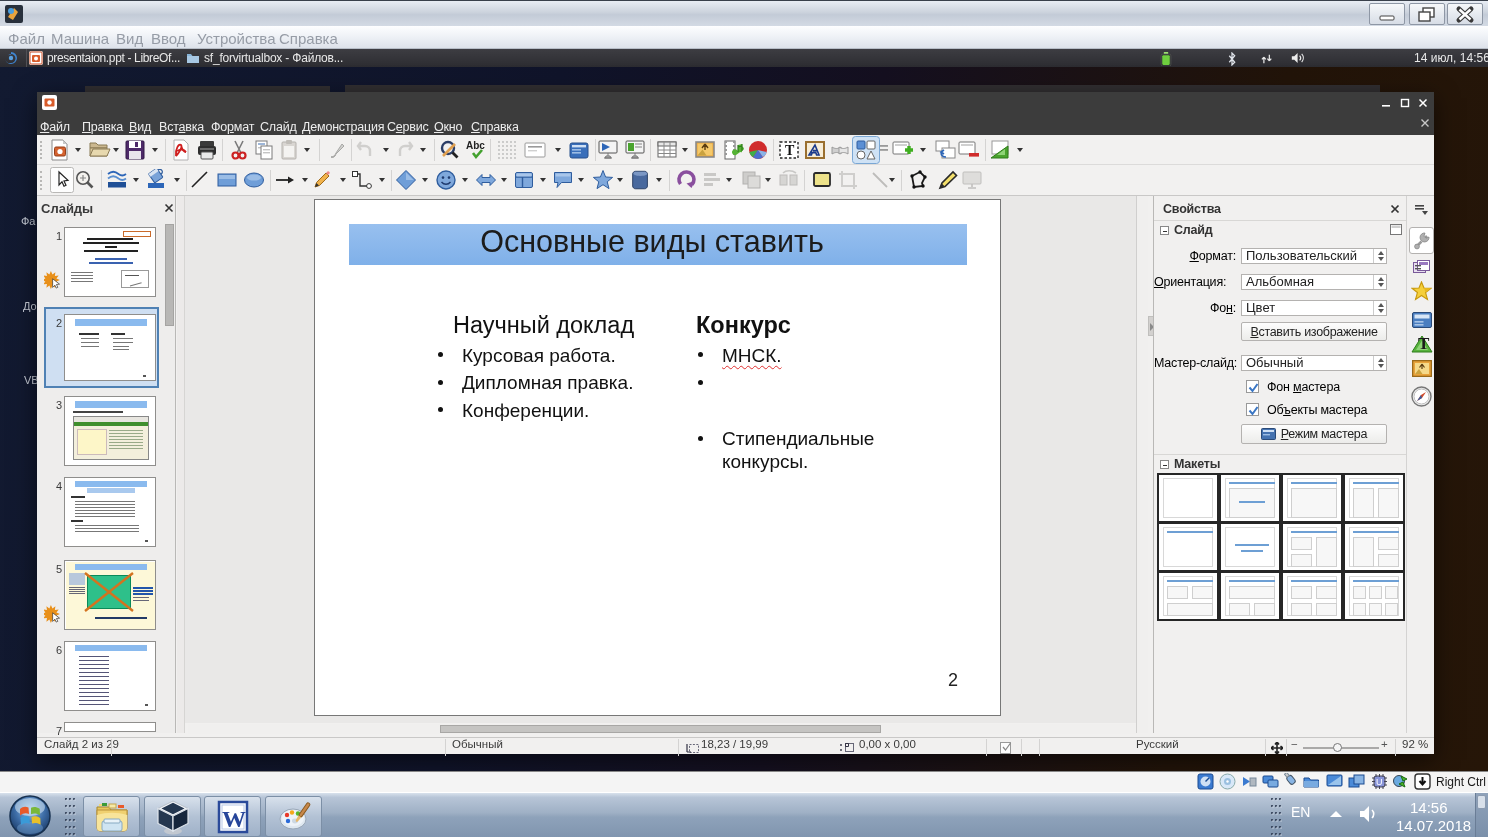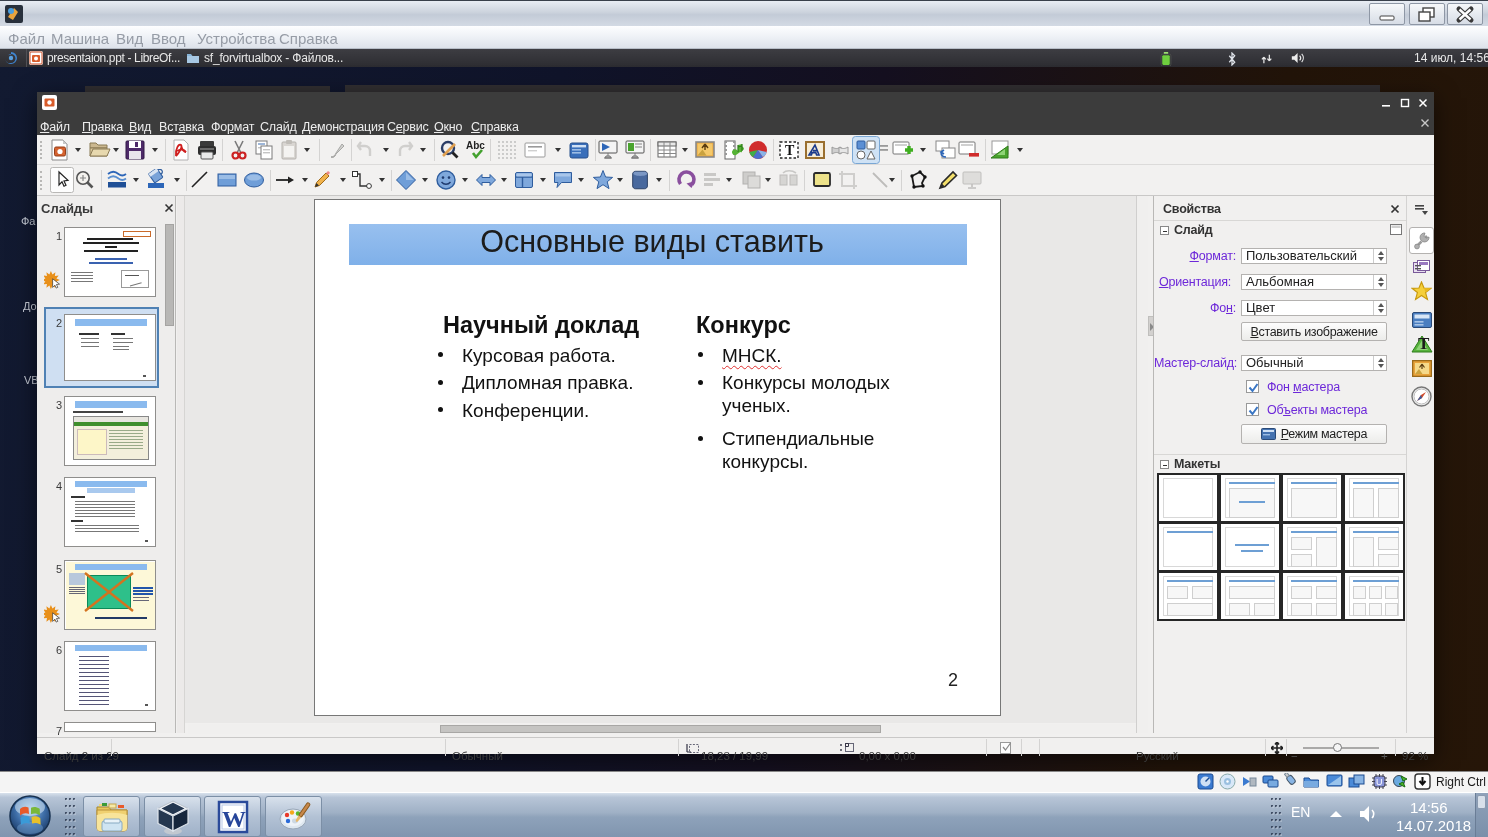--- a/index.html
+++ b/index.html
@@ -41,31 +41,31 @@
 #spthumb{left:128px;top:28px;width:9px;height:102px;background:#b8b7b5;border:1px solid #a5a4a2}
 #splitter{left:140px;top:0;width:8px;height:537px;background:#eceae9;border-right:1px solid #d6d5d3}
 #sphandle{left:140px;top:237px;width:7px;height:34px;background:#d3d1cf;border:1px solid #c0bfbd}
 #workspace{left:148px;top:0;width:951px;height:537px;background:#e9e8e7}
 #canvas{left:129px;top:3px;width:687px;height:517px;background:#fff;border:1px solid #777}
 #vscroll{left:1099px;top:0;width:12px;height:537px;background:#f0efee;border-left:1px solid #d0cfce}
 #sidebar{left:1116px;top:0;width:253px;height:537px;background:#f1f0ef;border-left:1px solid #b9b8b6}
 #tabstrip{left:1369px;top:0;width:28px;height:537px;background:#f1f0ef;border-left:1px solid #d4d3d2}
 
 #impstatus{left:0;top:645px;width:1397px;height:17px;background:#f1f0ef;border-top:1px solid #c9c8c7;font-size:11.5px;color:#3a3a3a}
-#impstatus span{position:absolute;top:12px;white-space:nowrap}
+#impstatus span{position:absolute;top:0;white-space:nowrap}
 .svert{position:absolute;top:1px;width:1px;height:17px;background:#d4d3d2}
 
 #vbstatus{left:0;top:771px;width:1488px;height:21px;background:#f4f4f4;border-top:1px solid #888}
 #vbstatus .ic{position:absolute;top:1px;width:17px;height:17px}
 
 #taskbar{left:0;top:792px;width:1488px;height:45px;background:linear-gradient(#d8e1ec 0%,#b7c5d7 10%,#9fb0c5 45%,#8ea2ba 55%,#8095af 100%);border-top:1px solid #fff}
 .tbtn{position:absolute;top:3px;width:57px;height:41px;background:linear-gradient(#d8e1ec,#b3c2d5 50%,#9fb1c8);border:1px solid #7c8fa6;border-radius:3px}
 
 
-.sblbl{position:absolute;font-size:12.5px;color:#6d28d9;white-space:nowrap;letter-spacing:-0.2px}
+.sblbl{position:absolute;font-size:12.5px;color:#000000;white-space:nowrap;letter-spacing:-0.2px}
 .sbbox{position:absolute;left:87px;width:146px;height:16px;background:#fff;border:1px solid #b4b2b0;font-size:13px;color:#222;line-height:14px;padding-left:4px}
 .spin{position:absolute;right:0;top:0;width:13px;height:14px;border-left:1px solid #ccc}
 .spin:before{content:"";position:absolute;left:3.5px;top:2px;border-left:3px solid transparent;border-right:3px solid transparent;border-bottom:4px solid #555}
 .spin:after{content:"";position:absolute;left:3.5px;bottom:2px;border-left:3px solid transparent;border-right:3px solid transparent;border-top:4px solid #555}
 .sbtn{position:absolute;left:87px;width:146px;background:linear-gradient(#fdfdfd,#ececea);border:1px solid #b4b2b0;border-radius:2px;font-size:12.5px;color:#222;text-align:center;letter-spacing:-0.3px;white-space:nowrap}
 .cbx{position:absolute;width:13px;height:13px;background:#fff;border:1px solid #999}
 .cbx svg{position:absolute;left:0;top:0}
 .minus{position:absolute;width:9px;height:9px;background:#fff;border:1px solid #888}
 .minus:before{content:"";position:absolute;left:1.5px;top:3.5px;width:4px;height:1px;background:#333}
 .lay{position:absolute;width:62px;height:50px;background:#fff;border:2px solid #262626}
@@ -666,32 +666,31 @@
               <div style="position:absolute;left:1px;top:14px;width:0;height:0;border-top:4px solid transparent;border-bottom:4px solid transparent;border-right:4px solid #8a8a8a"></div>
             </div>
           </div>
         <div class="abs" id="hscroll" style="left:151px;top:528px;width:948px;height:10px;background:#f0efee">
             <div style="position:absolute;left:252px;top:1px;width:441px;height:8px;background:#c5c4c2;border:1px solid #a8a7a5"></div>
           </div>
           <div class="abs" id="workspace" style="height:527px">
           <div class="abs" id="canvas">
 <div style="position:absolute;left:34px;top:24px;width:618px;height:41px;background:linear-gradient(#98c0ef,#7fb0e9)"></div>
 <div style="position:absolute;left:28px;top:21px;width:618px;height:41px;text-align:center;font-size:30.5px;line-height:40px;color:#1c1c1c">Основные виды ставить</div>
-<div style="position:absolute;left:128px;top:112px;font-size:23.5px;font-weight:bold;color:#111">Научный доклад</div>
+<div style="position:absolute;left:138px;top:112px;font-size:23.5px;font-weight:normal;color:#111">Научный доклад</div>
 <div style="position:absolute;left:381px;top:112px;font-size:23.5px;font-weight:bold;color:#111">Конкурс</div>
 <div class="cdot" style="left:123px;top:152px"></div>
 <div class="cli" style="left:147px;top:145px">Курсовая работа.</div>
 <div class="cdot" style="left:123px;top:180px"></div>
 <div class="cli" style="left:147px;top:172px">Дипломная правка.</div>
 <div class="cdot" style="left:123px;top:207px"></div>
 <div class="cli" style="left:147px;top:200px">Конференции.</div>
 <div class="cdot" style="left:383px;top:152px"></div>
 <div class="cli" style="left:407px;top:145px"><span style="text-decoration:underline wavy #e03030 1px;text-underline-offset:3px">МНСК.</span></div>
 <div class="cdot" style="left:383px;top:180px"></div>
-<div class="cli" style="left:407px;top:172px">Конкурсы молодых<br>ученых.</div>
 <div class="cdot" style="left:383px;top:236px"></div>
 <div class="cli" style="left:407px;top:228px">Стипендиальные<br>конкурсы.</div>
 <div style="position:absolute;left:633px;top:470px;font-size:18px;color:#222">2</div>
 </div>
         </div>
         <div class="abs" id="vscroll"></div>
           <div class="abs" style="left:1111px;top:120px;width:6px;height:20px;background:#d3d1cf;border:1px solid #c0bfbd">
             <div style="position:absolute;left:1px;top:6px;width:0;height:0;border-top:4px solid transparent;border-bottom:4px solid transparent;border-left:4px solid #8a8a8a"></div>
           </div>
         <div class="abs" id="sidebar">
@@ -701,21 +700,21 @@
             </svg>
             <div style="position:absolute;left:0;top:24px;width:253px;height:1px;background:#d8d7d5"></div>
             <div class="minus" style="left:6px;top:30px"></div>
             <div class="sblbl" style="left:20px;top:27px;font-weight:bold;color:#333">Слайд</div>
             <svg style="position:absolute;left:236px;top:28px" width="12" height="11">
               <rect x="0.5" y="0.5" width="11" height="10" fill="#fff" stroke="#777"></rect>
               <rect x="1.5" y="1.5" width="9" height="2.5" fill="#cfcfcf"></rect>
             </svg>
             <div class="sblbl" style="left:0;top:53px;width:82px;text-align:right"><u>Ф</u>ормат:</div>
             <div class="sbbox" style="top:52px">Пользовательский<div class="spin"></div></div>
-            <div class="sblbl" style="left:0;top:79px;width:82px;text-align:center"><u>О</u>риентация:</div>
+            <div class="sblbl" style="left:0;top:79px;width:82px;text-align:left"><u>О</u>риентация:</div>
             <div class="sbbox" style="top:78px">Альбомная<div class="spin"></div></div>
             <div class="sblbl" style="left:0;top:105px;width:82px;text-align:right">Фо<u>н</u>:</div>
             <div class="sbbox" style="top:104px">Цвет<div class="spin"></div></div>
             <div class="sblbl" style="left:0;top:160px;width:82px;text-align:right">Мастер-слайд:</div>
             <div class="sbbox" style="top:159px">Обычный<div class="spin"></div></div>
             <div class="sbtn" style="top:126px;height:19px;line-height:18px"><u>В</u>ставить изображение</div>
             <div class="cbx" style="left:92px;top:184px">
               <svg width="13" height="13">
                 <path d="M2.5 6.5 l3 3.5 5-7" stroke="#3a76c4" stroke-width="2" fill="none"></path>
               </svg>

